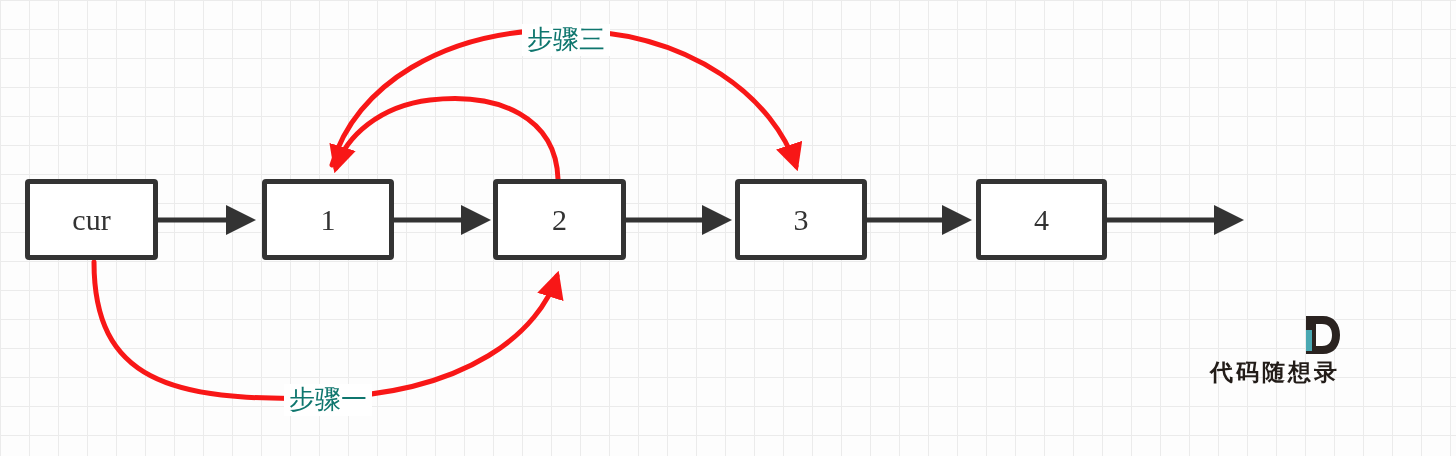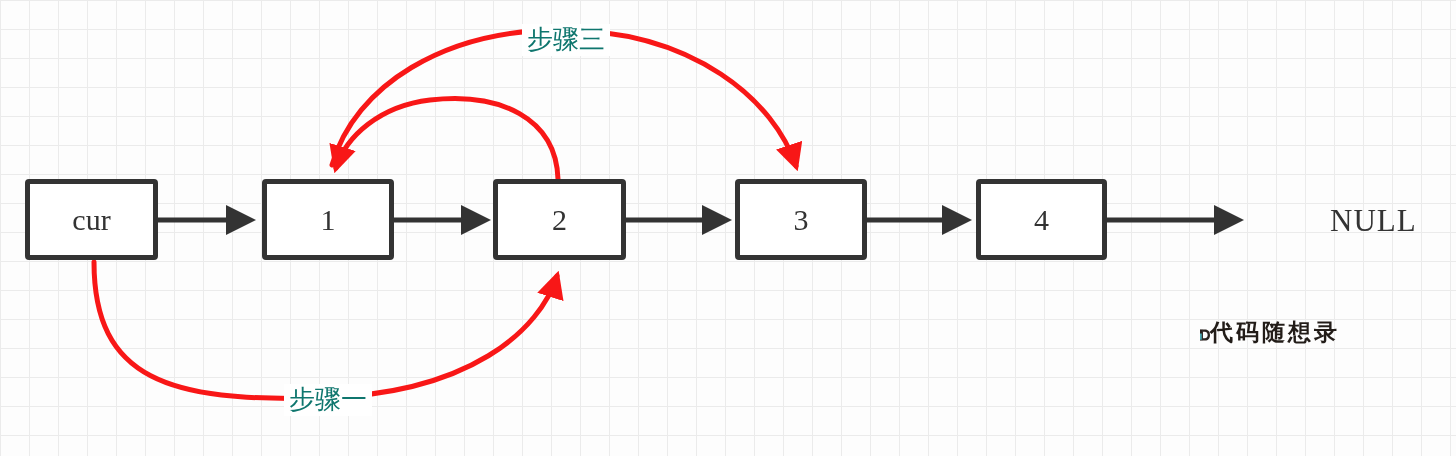--- a/index.html
+++ b/index.html
@@ -40,21 +40,21 @@
     font-size:26px;
     line-height:1;
     padding:3px 5px;
     white-space:nowrap;
   }
   .step-label.s3{left:522px;top:24px;}
   .step-label.s2{left:401px;top:95px;}
   .step-label.s1{left:284px;top:384px;text-align:right;}
   .watermark{
     position:absolute;left:1200px;top:315px;width:140px;
-    display:flex;flex-direction:row;align-items:flex-start;
+    display:flex;flex-direction:column;align-items:flex-end;
   }
   .wm-d{width:34px;height:40px;}
   .wm-text{
     font-size:23px;font-weight:bold;color:#221c18;
     letter-spacing:3px;margin-top:2px;white-space:nowrap;
   }
 </style>
 </head>
 <body>
 
@@ -90,21 +90,20 @@
   <div class="node n-2">
     <span>2</span>
   </div>
   <div class="node n-3">
     <span>3</span>
   </div>
   <div class="node n-4">
     <span>4</span>
   </div>
 
-  <div class="null-label">NULL</div>
 
   <div class="step-label s1">步骤一</div>
   <div class="step-label s3">步骤三</div>
 
   <div class="watermark">
     <svg class="wm-d" viewBox="0 0 34 38" xmlns="http://www.w3.org/2000/svg">
       <rect x="0" y="0" width="10" height="38" fill="#2a2320"></rect>
       <rect x="0" y="14" width="6" height="21" fill="#4aa8b2"></rect>
       <path d="M10 0 H17 C28 0 34 8 34 19 C34 30 28 38 17 38 H10 V30 H16 C23 30 26 25.5 26 19 C26 12.5 23 8 16 8 H10 Z" fill="#2a2320"></path>
     </svg>

